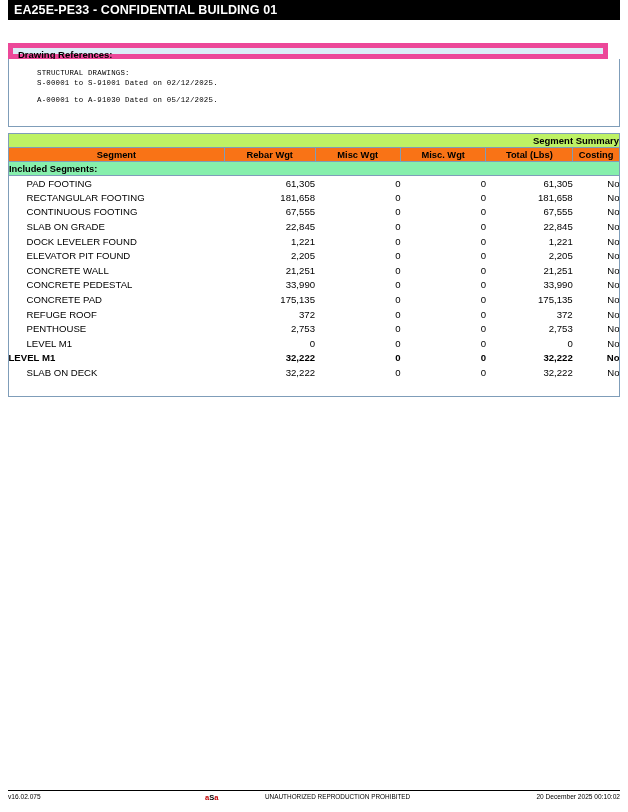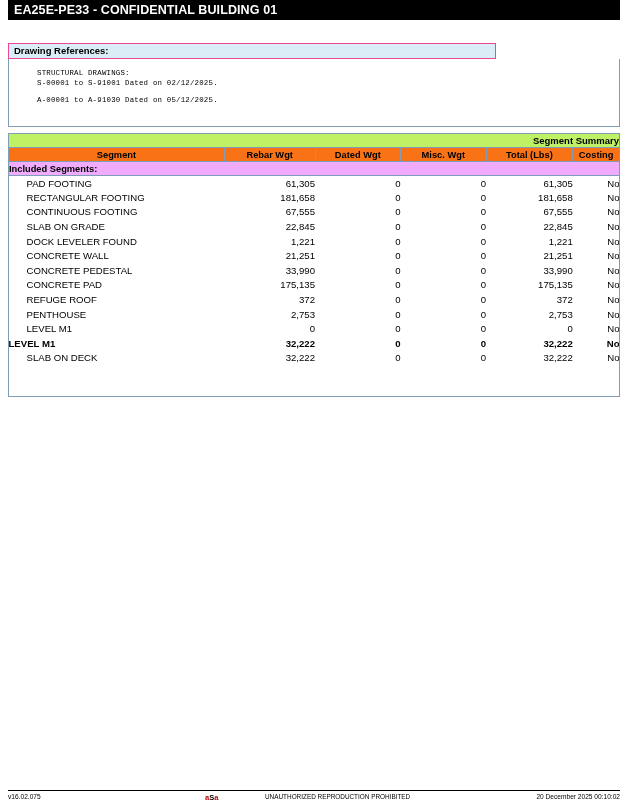--- a/index.html
+++ b/index.html
@@ -49,24 +49,24 @@
     line-height: 20px;
     padding-left: 6px;
     letter-spacing: 0.1px;
   }
 
   
   .dref-header {
     position: absolute;
     left: 8px;
     top: 43px;
-    width: 488px;
+    width: 600px;
     height: 16px;
     background: #dbeef7;
-    border: 1px solid #ec4899;
+    border: 5px solid #ec4899;
     font-weight: bold;
     font-size: 9.5px;
     line-height: 14px;
     padding-left: 5px;
     color: #000;
   }
   .dref-body {
     position: absolute;
     left: 8px;
     top: 59px;
@@ -108,21 +108,21 @@
     text-align: right;
     font-size: 9.5px;
   }
   .col-head {
     background: #f97316;
     font-weight: bold;
     text-align: center;
     font-size: 9.3px;
   }
   .included {
-    background: #f0abfc;
+    background: #86efac;
     font-weight: bold;
     text-align: left;
     padding-left: 5px;
     font-size: 9.3px;
   }
   .data-row td {
     border: none;
     height: 14.6px;
     font-size: 9.6px;
   }
@@ -193,21 +193,21 @@
   </div>
 
   <table class="tbl">
     <thead>
       <tr>
         <th class="ss-title" colspan="6">Segment Summary</th>
       </tr>
       <tr>
         <th class="col-head" style="width:219px">Segment</th>
         <th class="col-head" style="width:92px">Rebar Wgt</th>
-        <th class="col-head" style="width:87px">Dated Wgt</th>
+        <th class="col-head" style="width:87px">Misc Wgt</th>
         <th class="col-head" style="width:87px">Misc. Wgt</th>
         <th class="col-head" style="width:88px">Total (Lbs)</th>
         <th class="col-head" style="width:47px">Costing</th>
       </tr>
       <tr>
         <th class="included" colspan="6">Included Segments:</th>
       </tr>
     </thead>
     <tbody id="tbody">
         <tr class="data-row">
@@ -244,20 +244,28 @@
         </tr>
         <tr class="data-row">
           <td class="seg-name indent">DOCK LEVELER FOUND</td>
           <td class="num">1,221</td>
           <td class="num">0</td>
           <td class="num">0</td>
           <td class="num">1,221</td>
           <td class="cost">No</td>
         </tr>
         <tr class="data-row">
+          <td class="seg-name indent">ELEVATOR PIT FOUND</td>
+          <td class="num">2,205</td>
+          <td class="num">0</td>
+          <td class="num">0</td>
+          <td class="num">2,205</td>
+          <td class="cost">No</td>
+        </tr>
+        <tr class="data-row">
           <td class="seg-name indent">CONCRETE WALL</td>
           <td class="num">21,251</td>
           <td class="num">0</td>
           <td class="num">0</td>
           <td class="num">21,251</td>
           <td class="cost">No</td>
         </tr>
         <tr class="data-row">
           <td class="seg-name indent">CONCRETE PEDESTAL</td>
           <td class="num">33,990</td>

